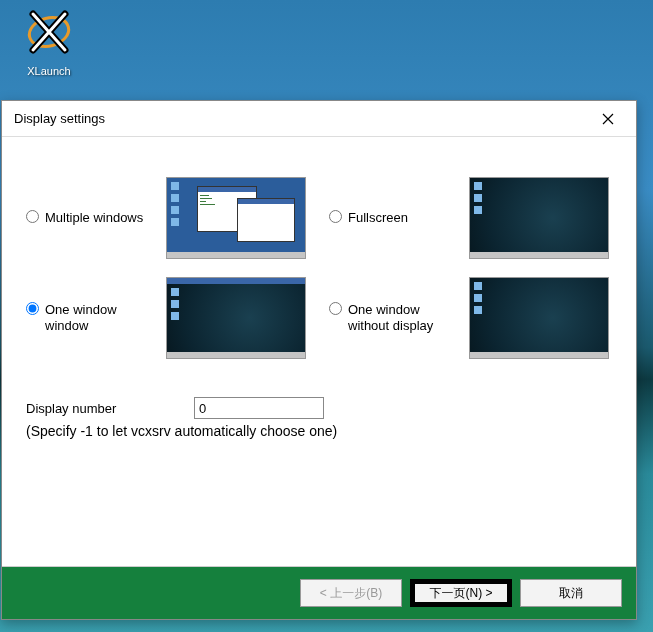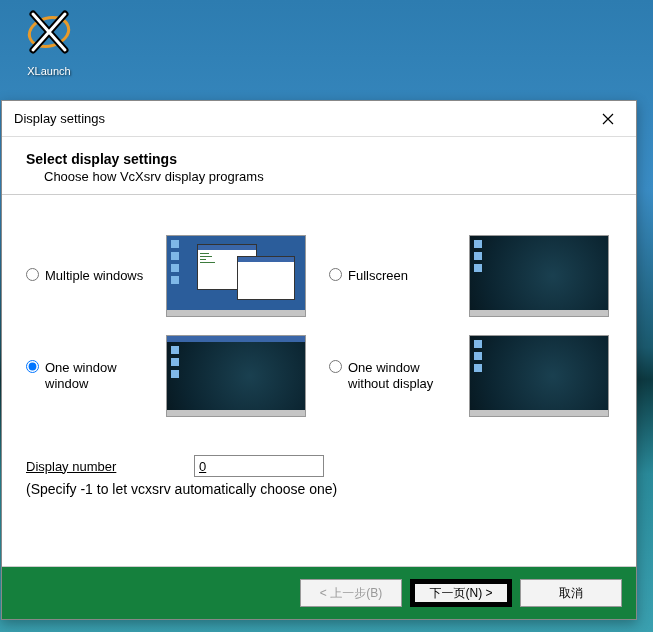--- a/index.html
+++ b/index.html
@@ -113,21 +113,20 @@
   }
   .thumb .side-icons {
     position: absolute; left: 4px; top: 4px; display: flex; flex-direction: column; gap: 4px;
   }
   .thumb .side-icons span { width: 8px; height: 8px; background: #7fb8e8; display: block; }
   .display-row {
     margin-top: 38px;
     display: flex;
     align-items: center;
     gap: 8px;
-    text-decoration: underline;
   }
   .display-row label { font-size: 13px; width: 160px; }
   .display-row input {
     width: 130px;
     height: 22px;
     border: 1px solid #888;
     padding: 0 4px;
     font-size: 13px;
     font-family: inherit;
   }
@@ -173,24 +172,20 @@
 
   <div class="titlebar">
     <span>Display settings</span>
     <div class="close">
       <svg width="12" height="12" viewBox="0 0 12 12">
         <path d="M1 1 L11 11 M11 1 L1 11" stroke="#000" stroke-width="1.2"></path>
       </svg>
     </div>
   </div>
 
-  <div class="header">
-    <div class="title">Select display settings</div>
-    <div class="subtitle">Choose how VcXsrv display programs</div>
-  </div>
 
   <div class="content">
 
     <div class="options-grid">
 
       <div class="option-cell">
         <label class="radio-label">
           <input type="radio" name="disp" style="">
           <span>Multiple windows</span>
         </label>

